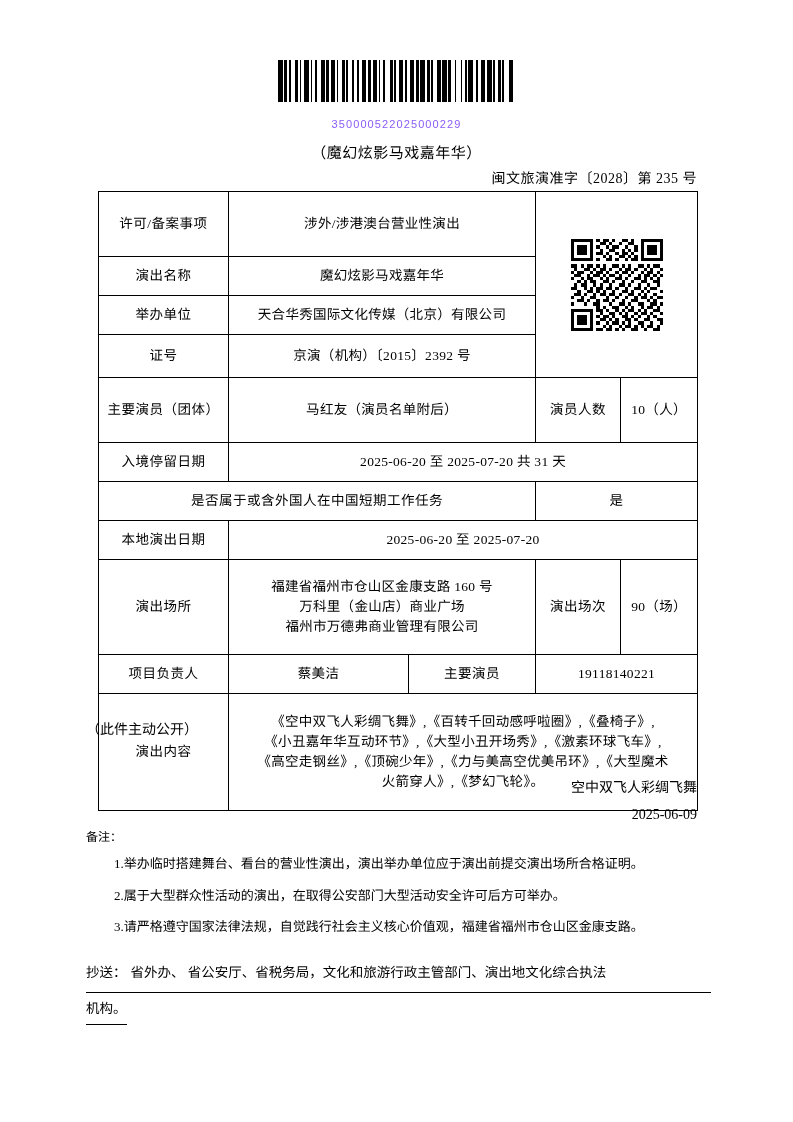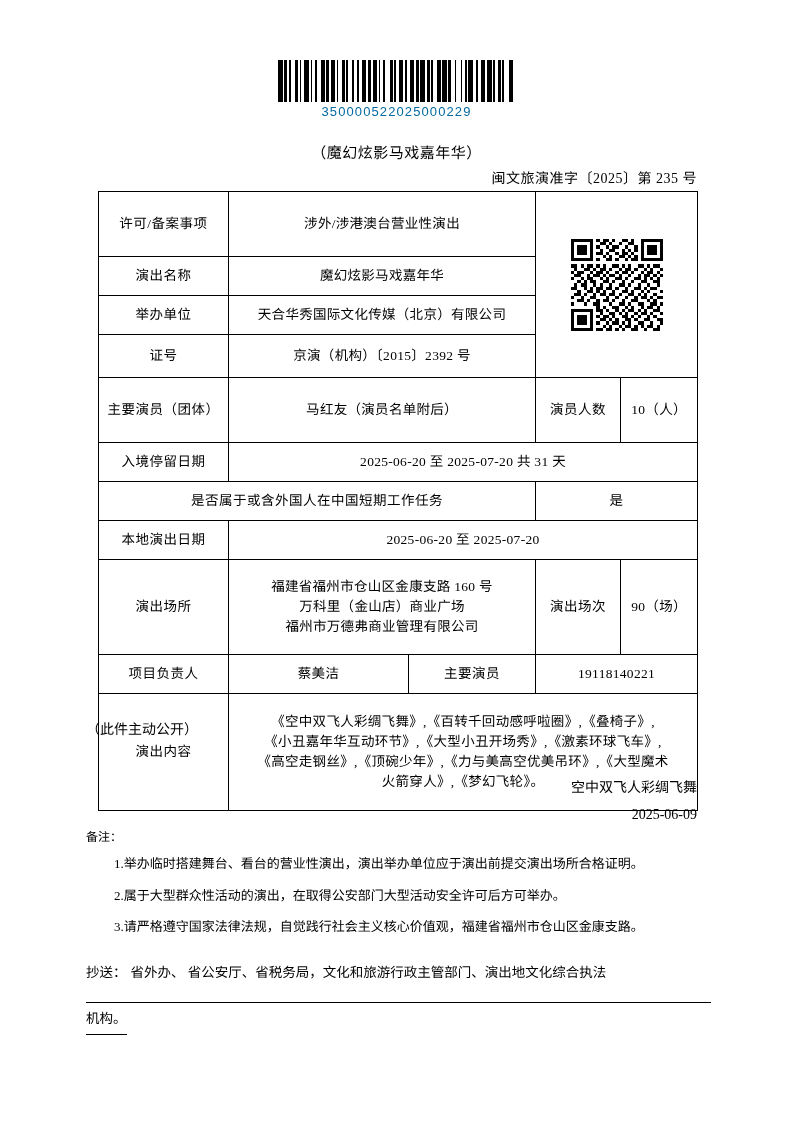--- a/index.html
+++ b/index.html
@@ -38,25 +38,25 @@
     font-size: 0;
     white-space: nowrap;
   }
   .barcode-bars i {
     display: inline-block;
     height: 42px;
     background: #000;
     vertical-align: top;
   }
   .barcode-num {
-    margin-top: 2px;
+    margin-top: 16px;
     font-family: "Liberation Sans", "DejaVu Sans", sans-serif;
-    font-size: 13px;
+    font-size: 11px;
     letter-spacing: 1.1px;
-    color: #0369a1;
+    color: #8b5cf6;
   }
 
   
   .doc-title {
     position: absolute;
     left: 0;
     top: 107px;
     width: 793px;
     text-align: center;
     font-family: "Liberation Sans", "DejaVu Sans", sans-serif;
@@ -167,42 +167,42 @@
     font-size: 13.5px;
     line-height: 1.95;
   }
   .cc-label {
     float: left;
     margin-right: 4px;
   }
   .cc-text {
     display: block;
     border-bottom: 1px solid #000;
-    padding-bottom: 16px;
+    padding-bottom: 6px;
   }
   .cc-line2 {
     display: inline-block;
     border-bottom: 1px solid #000;
     padding-bottom: 1px;
     margin-top: 3px;
   }
   .clearfix::after { content: ""; display: table; clear: both; }
 </style>
 </head>
 <body>
 
 <div class="page">
 
   <div class="barcode-wrap">
     <div class="barcode-bars"><i style="width:4.65px;background:#000"></i><i style="width:1.55px;background:transparent"></i><i style="width:3.10px;background:#000"></i><i style="width:1.55px;background:transparent"></i><i style="width:1.55px;background:#000"></i><i style="width:4.65px;background:transparent"></i><i style="width:3.10px;background:#000"></i><i style="width:1.55px;background:transparent"></i><i style="width:1.55px;background:#000"></i><i style="width:3.10px;background:transparent"></i><i style="width:4.65px;background:#000"></i><i style="width:1.55px;background:transparent"></i><i style="width:1.55px;background:#000"></i><i style="width:3.10px;background:transparent"></i><i style="width:1.55px;background:#000"></i><i style="width:4.65px;background:transparent"></i><i style="width:3.10px;background:#000"></i><i style="width:1.55px;background:transparent"></i><i style="width:3.10px;background:#000"></i><i style="width:1.55px;background:transparent"></i><i style="width:4.65px;background:#000"></i><i style="width:1.55px;background:transparent"></i><i style="width:1.55px;background:#000"></i><i style="width:3.10px;background:transparent"></i><i style="width:3.10px;background:#000"></i><i style="width:1.55px;background:transparent"></i><i style="width:1.55px;background:#000"></i><i style="width:4.65px;background:transparent"></i><i style="width:1.55px;background:#000"></i><i style="width:3.10px;background:transparent"></i><i style="width:1.55px;background:#000"></i><i style="width:3.10px;background:transparent"></i><i style="width:4.65px;background:#000"></i><i style="width:1.55px;background:transparent"></i><i style="width:3.10px;background:#000"></i><i style="width:1.55px;background:transparent"></i><i style="width:4.65px;background:#000"></i><i style="width:1.55px;background:transparent"></i><i style="width:1.55px;background:#000"></i><i style="width:3.10px;background:transparent"></i><i style="width:1.55px;background:#000"></i><i style="width:4.65px;background:transparent"></i><i style="width:3.10px;background:#000"></i><i style="width:1.55px;background:transparent"></i><i style="width:1.55px;background:#000"></i><i style="width:3.10px;background:transparent"></i><i style="width:4.65px;background:#000"></i><i style="width:1.55px;background:transparent"></i><i style="width:1.55px;background:#000"></i><i style="width:3.10px;background:transparent"></i><i style="width:4.65px;background:#000"></i><i style="width:1.55px;background:transparent"></i><i style="width:3.10px;background:#000"></i><i style="width:1.55px;background:transparent"></i><i style="width:4.65px;background:#000"></i><i style="width:1.55px;background:transparent"></i><i style="width:3.10px;background:#000"></i><i style="width:1.55px;background:transparent"></i><i style="width:1.55px;background:#000"></i><i style="width:4.65px;background:transparent"></i><i style="width:3.10px;background:#000"></i><i style="width:1.55px;background:transparent"></i><i style="width:4.65px;background:#000"></i><i style="width:1.55px;background:transparent"></i><i style="width:3.10px;background:#000"></i><i style="width:3.10px;background:transparent"></i><i style="width:1.55px;background:#000"></i><i style="width:4.65px;background:transparent"></i><i style="width:1.55px;background:#000"></i><i style="width:3.10px;background:transparent"></i><i style="width:1.55px;background:#000"></i><i style="width:1.55px;background:transparent"></i><i style="width:4.65px;background:#000"></i><i style="width:3.10px;background:transparent"></i><i style="width:1.55px;background:#000"></i><i style="width:3.10px;background:transparent"></i><i style="width:4.65px;background:#000"></i><i style="width:1.55px;background:transparent"></i><i style="width:4.65px;background:#000"></i><i style="width:1.55px;background:transparent"></i><i style="width:1.55px;background:#000"></i><i style="width:3.10px;background:transparent"></i><i style="width:3.10px;background:#000"></i><i style="width:1.55px;background:transparent"></i><i style="width:1.55px;background:#000"></i><i style="width:4.65px;background:transparent"></i><i style="width:4.65px;background:#000"></i><i style="width:1.55px;background:transparent"></i></div>
     <div class="barcode-num">350000522025000229</div>
   </div>
 
   <div class="doc-subtitle">（魔幻炫影马戏嘉年华）</div>
-  <div class="doc-number">闽文旅演准字〔2025〕第 235 号</div>
+  <div class="doc-number">闽文旅演准字〔2028〕第 235 号</div>
 
   <table class="main-table">
     <colgroup>
       <col style="width:130px">
       <col style="width:180px">
       <col style="width:127px">
       <col style="width:85px">
       <col style="width:77px">
     </colgroup>
     <tbody>

